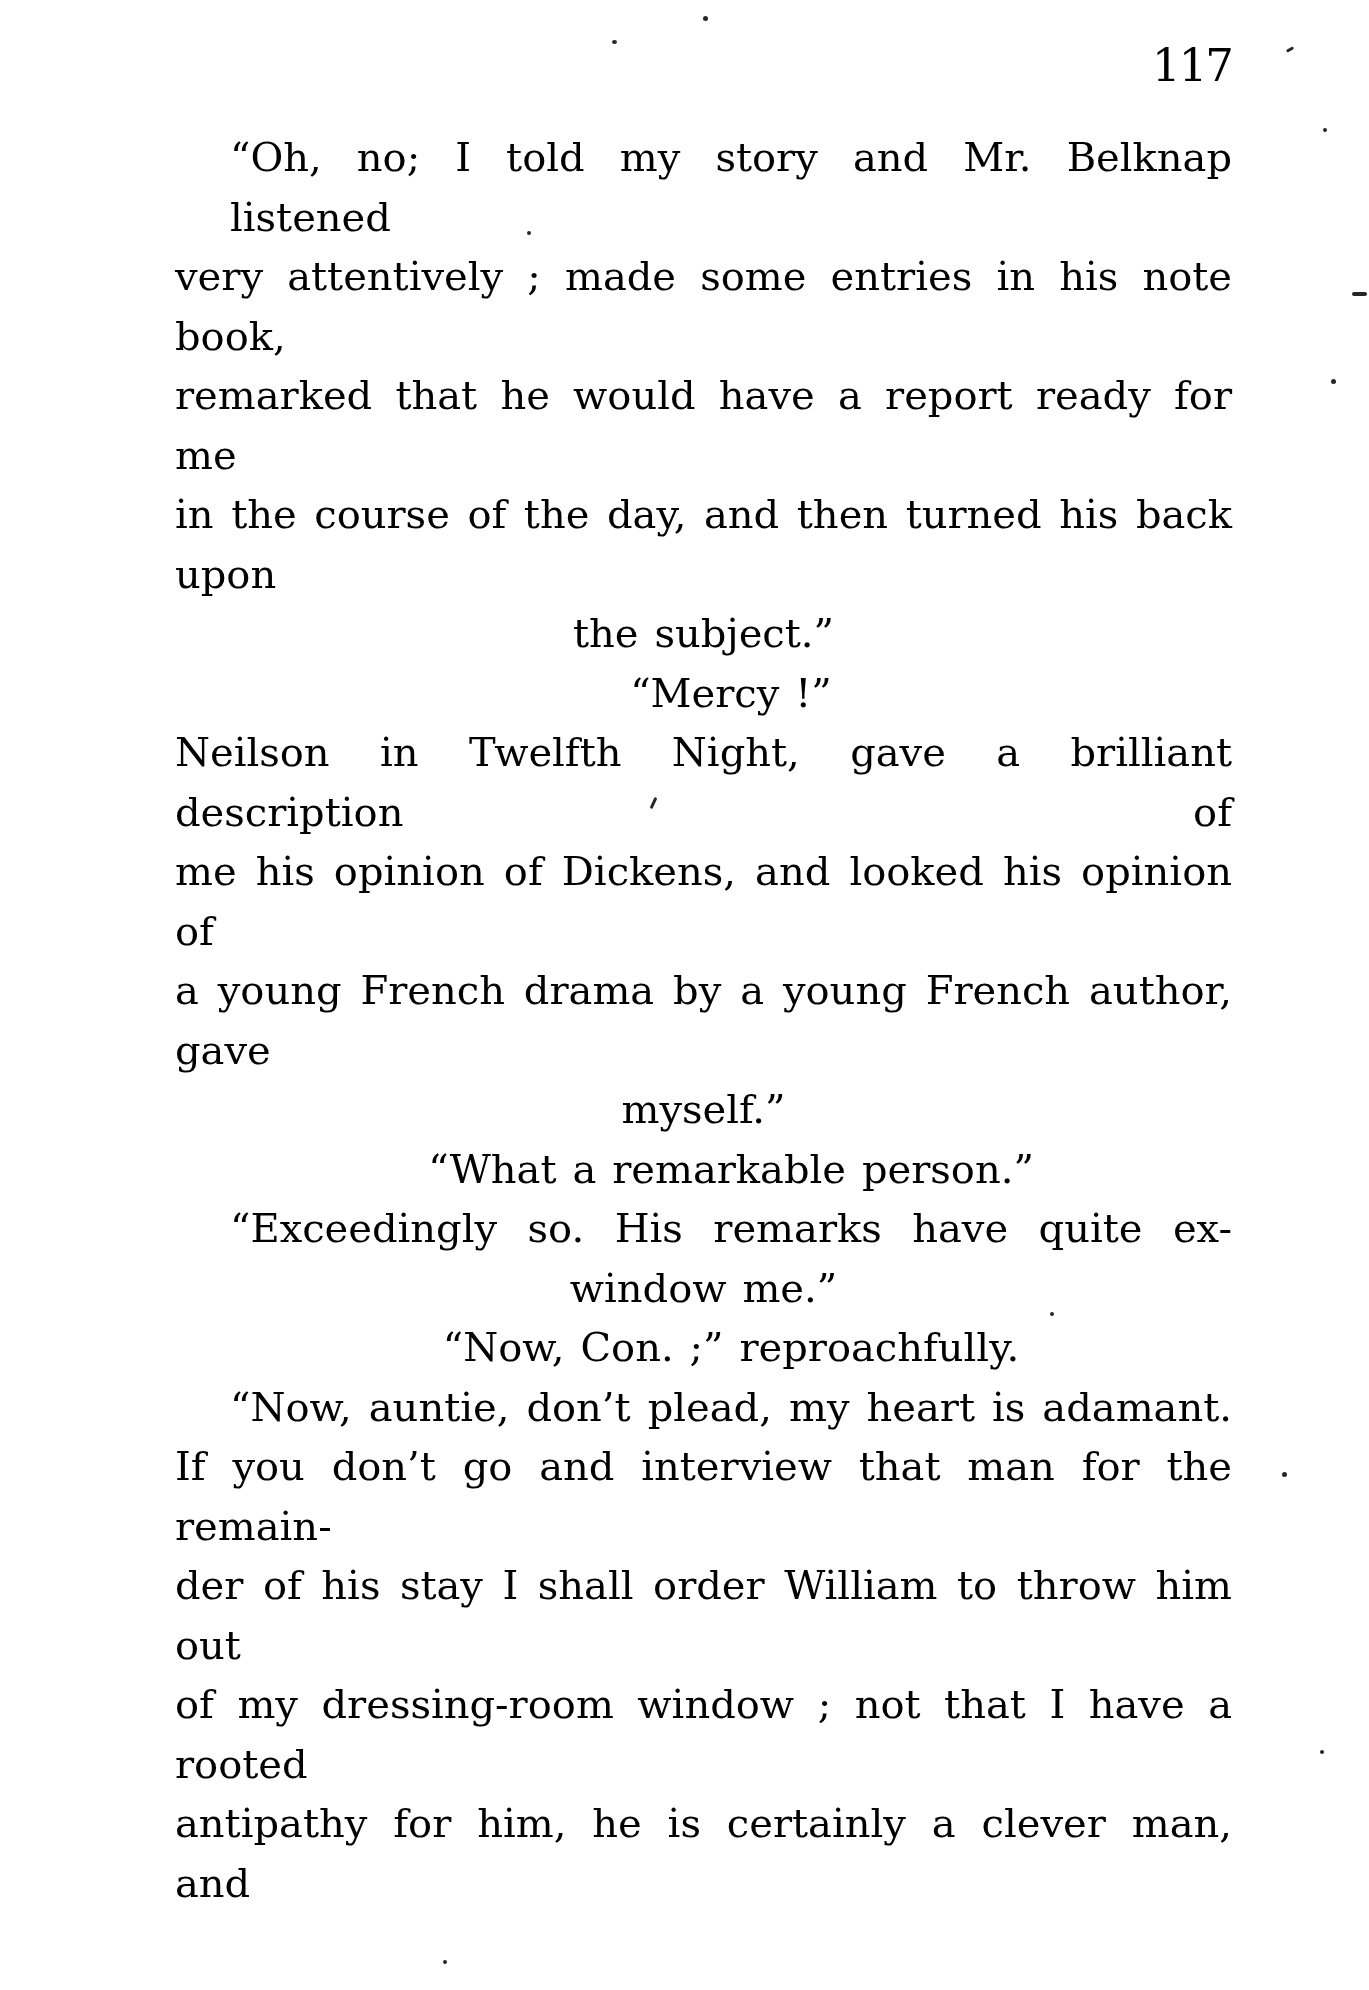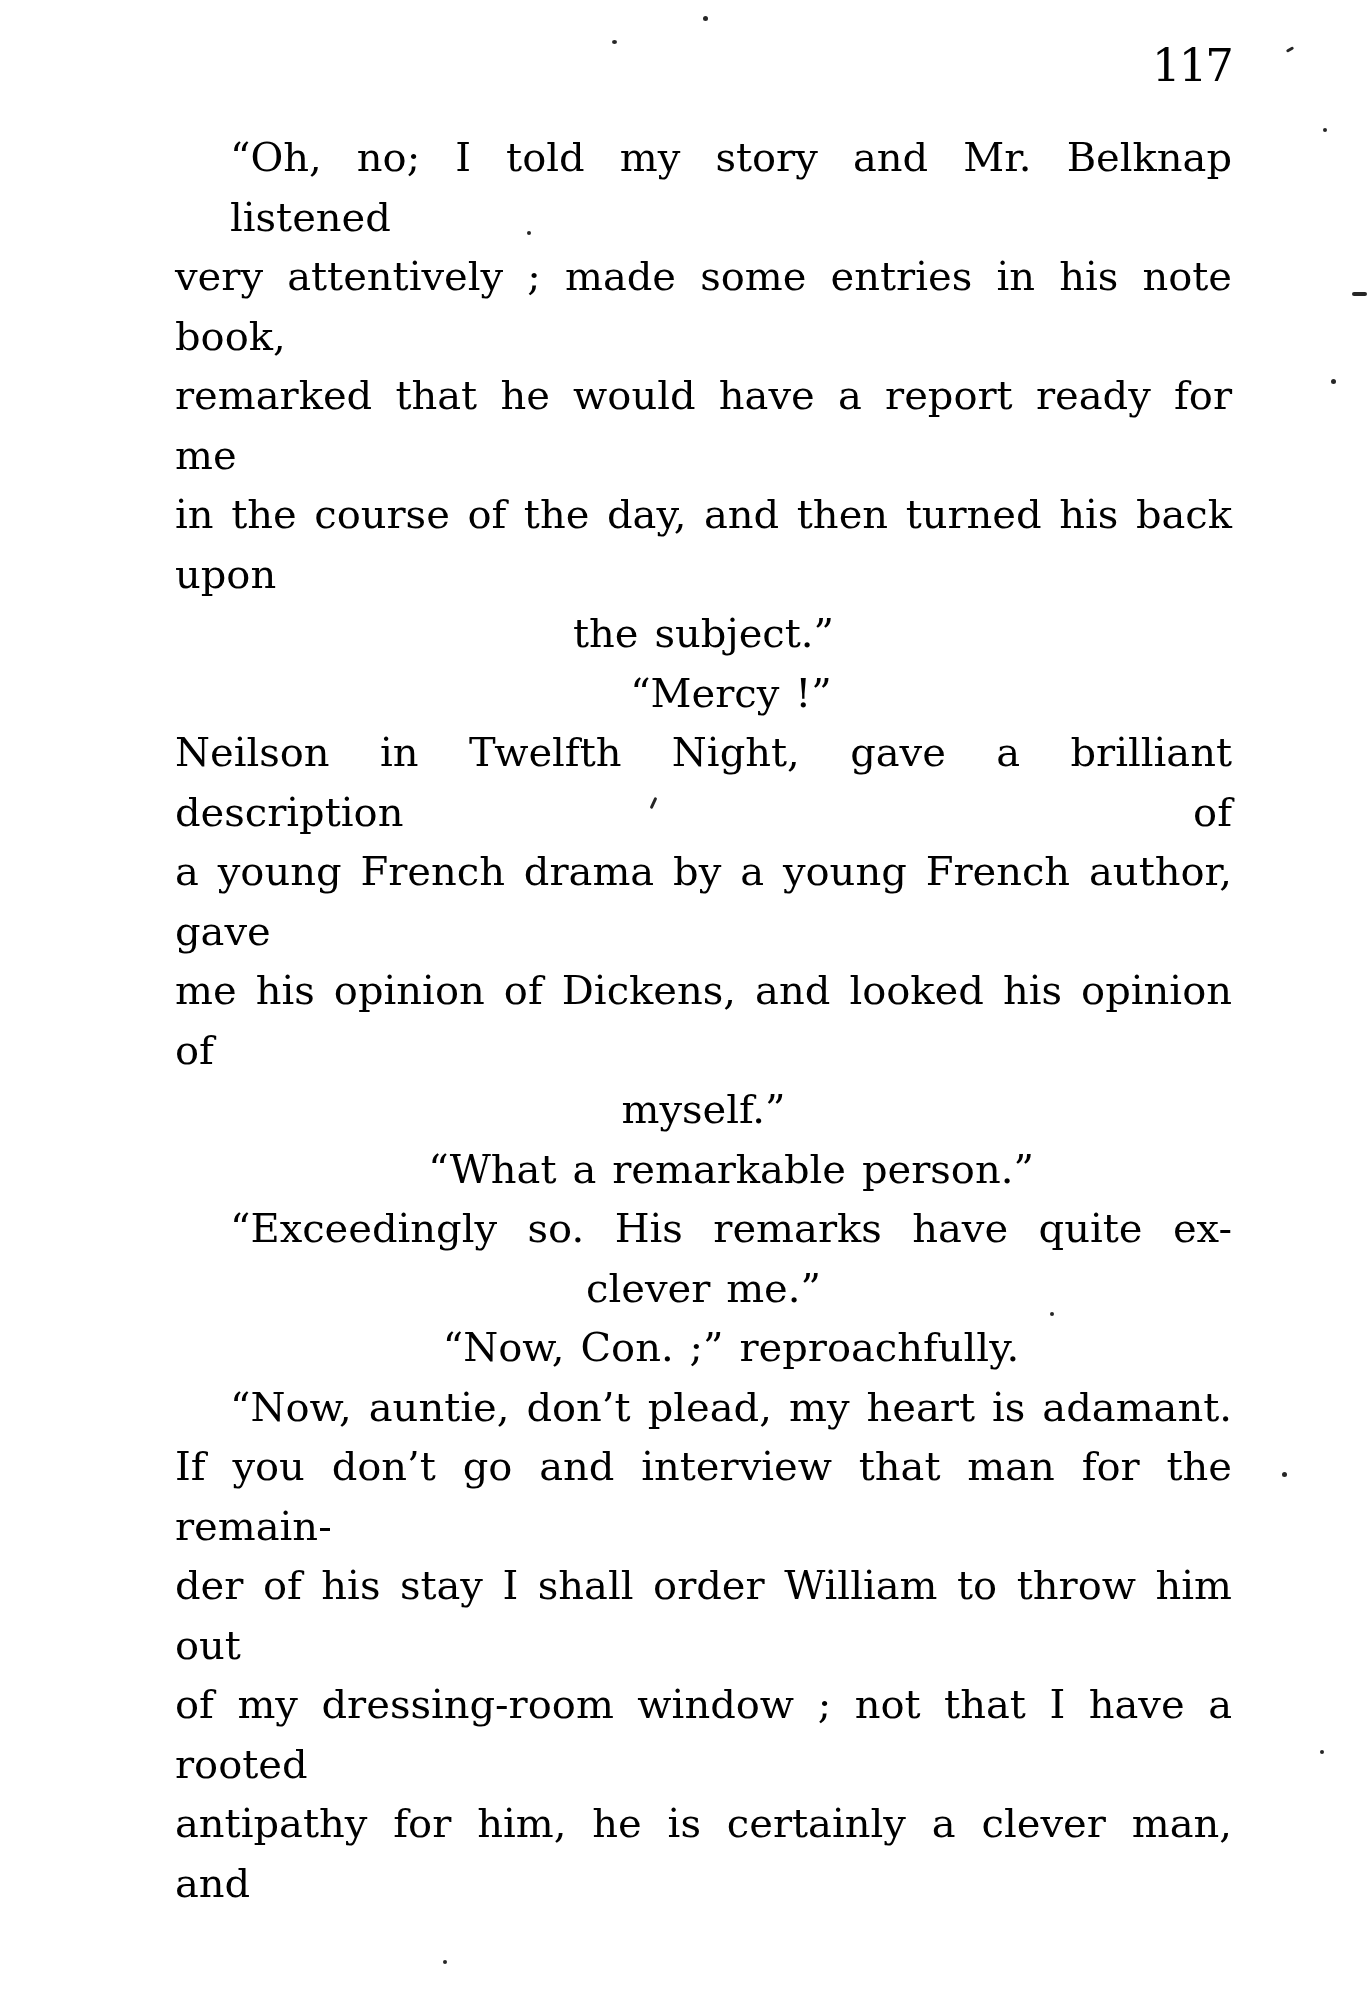--- a/index.html
+++ b/index.html
@@ -68,26 +68,26 @@
   </div>
 
   <div class="text-block">
     <div class="line ind jfull">“Oh, no; I told my story and Mr. Belknap listened</div>
     <div class="line jfull">very attentively ; made some entries in his note book,</div>
     <div class="line jfull">remarked that he would have a report ready for me</div>
     <div class="line jfull">in the course of the day, and then turned his back upon</div>
     <div class="line">the subject.”</div>
     <div class="line ind">“Mercy !”</div>
     <div class="line jfull">Neilson in Twelfth Night, gave a brilliant description of</div>
+    <div class="line jfull">me his opinion of Dickens, and looked his opinion of</div>
     <div class="line jfull">a young French drama by a young French author, gave</div>
-    <div class="line jfull">me his opinion of Dickens, and looked his opinion of</div>
     <div class="line">myself.”</div>
     <div class="line ind">“What a remarkable person.”</div>
     <div class="line ind jfull">“Exceedingly so. His remarks have quite ex-</div>
-    <div class="line">clever me.”</div>
+    <div class="line">window me.”</div>
     <div class="line ind">“Now, Con. ;” reproachfully.</div>
     <div class="line ind jfull">“Now, auntie, don’t plead, my heart is adamant.</div>
     <div class="line jfull">If you don’t go and interview that man for the remain-</div>
     <div class="line jfull">der of his stay I shall order William to throw him out</div>
     <div class="line jfull">of my dressing-room window ; not that I have a rooted</div>
     <div class="line jfull">antipathy for him, he is certainly a clever man, and</div>
 
   </div>
 
   <div>

